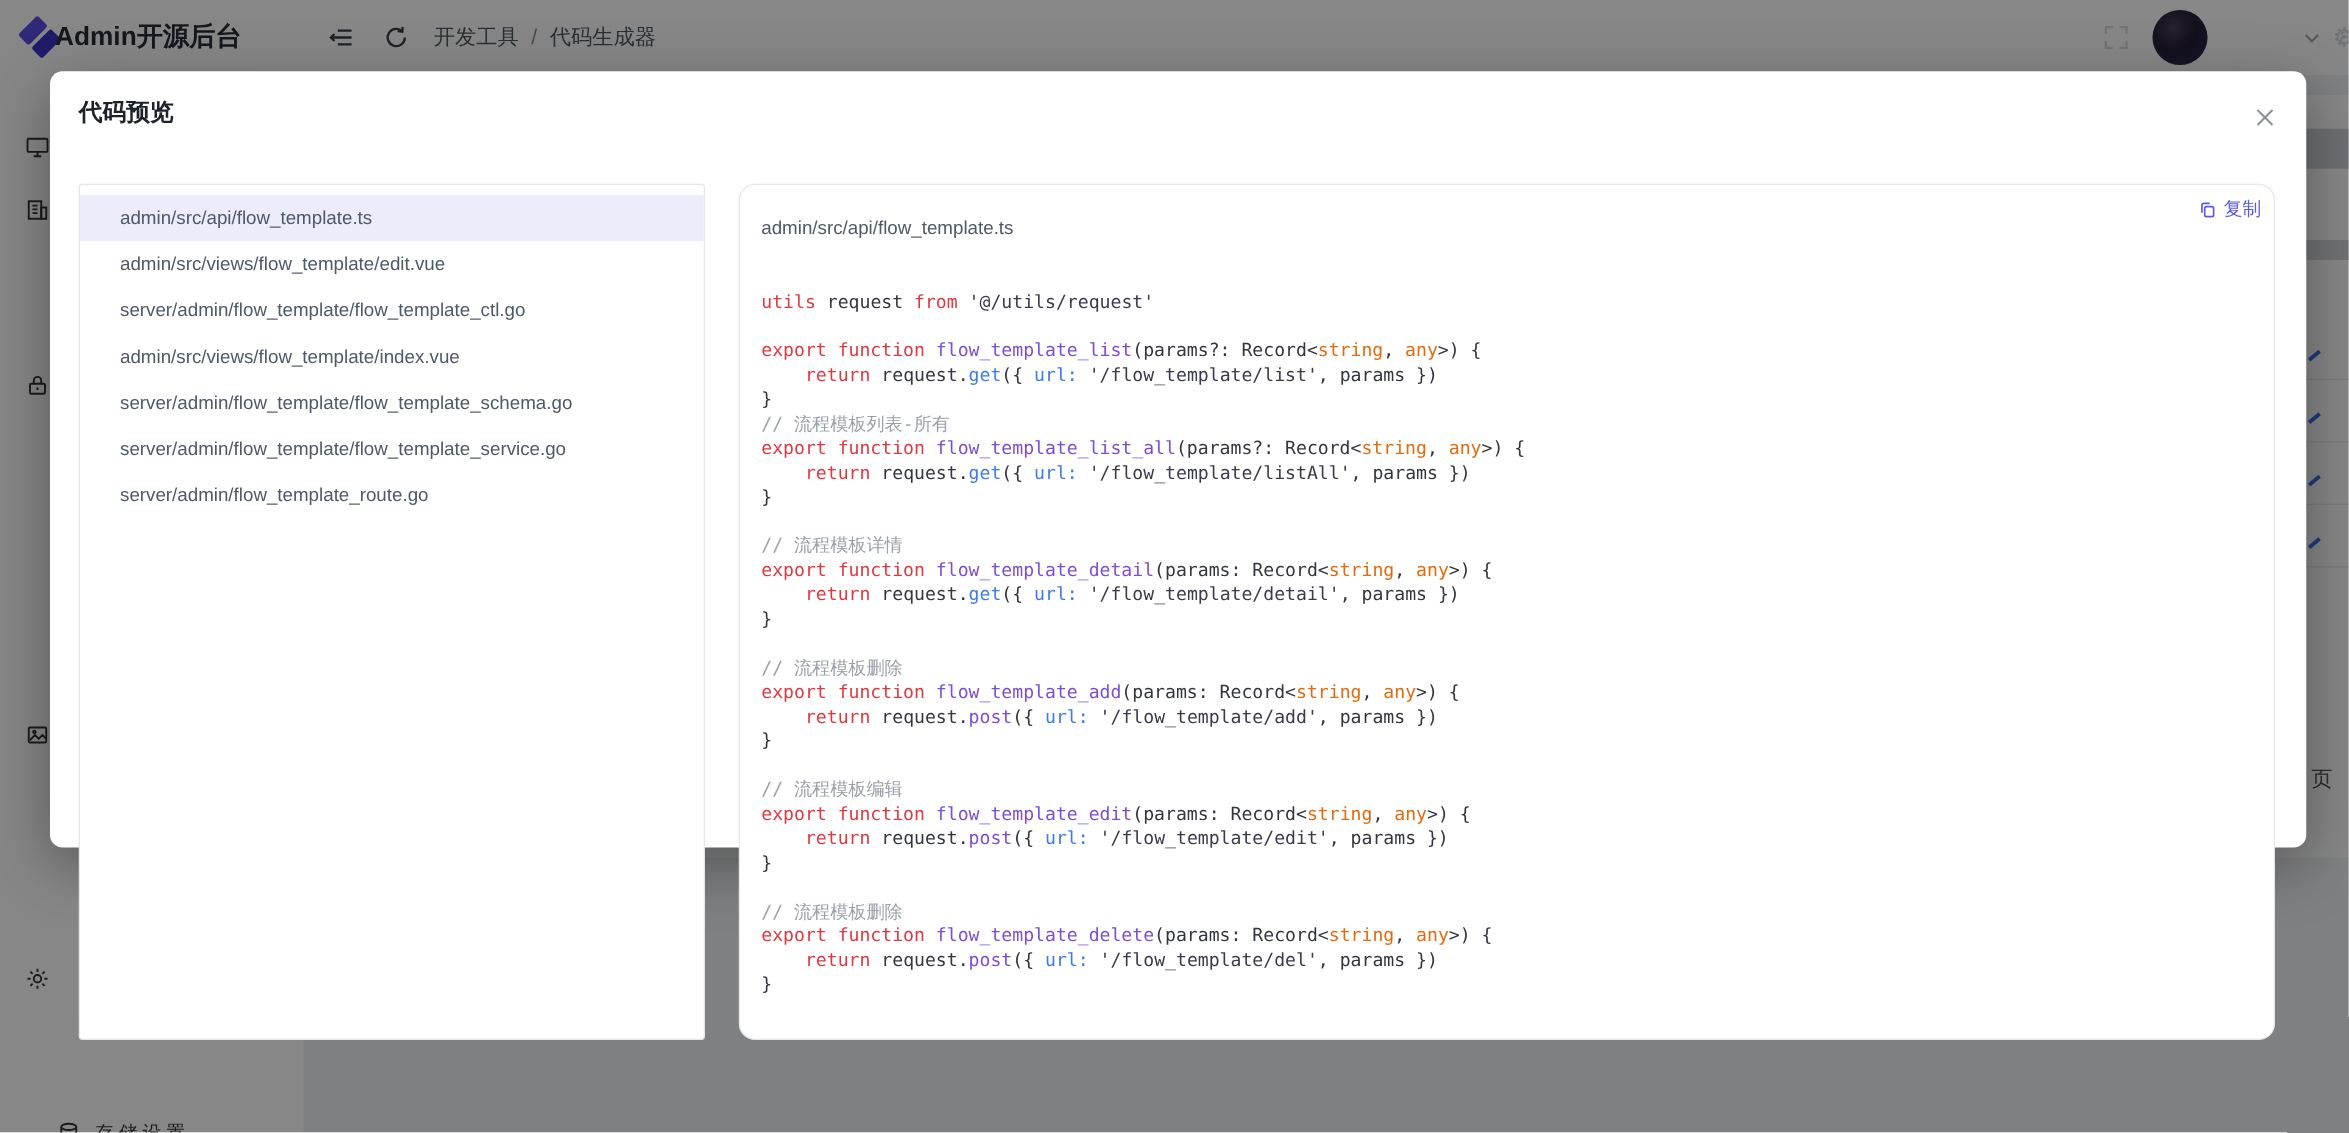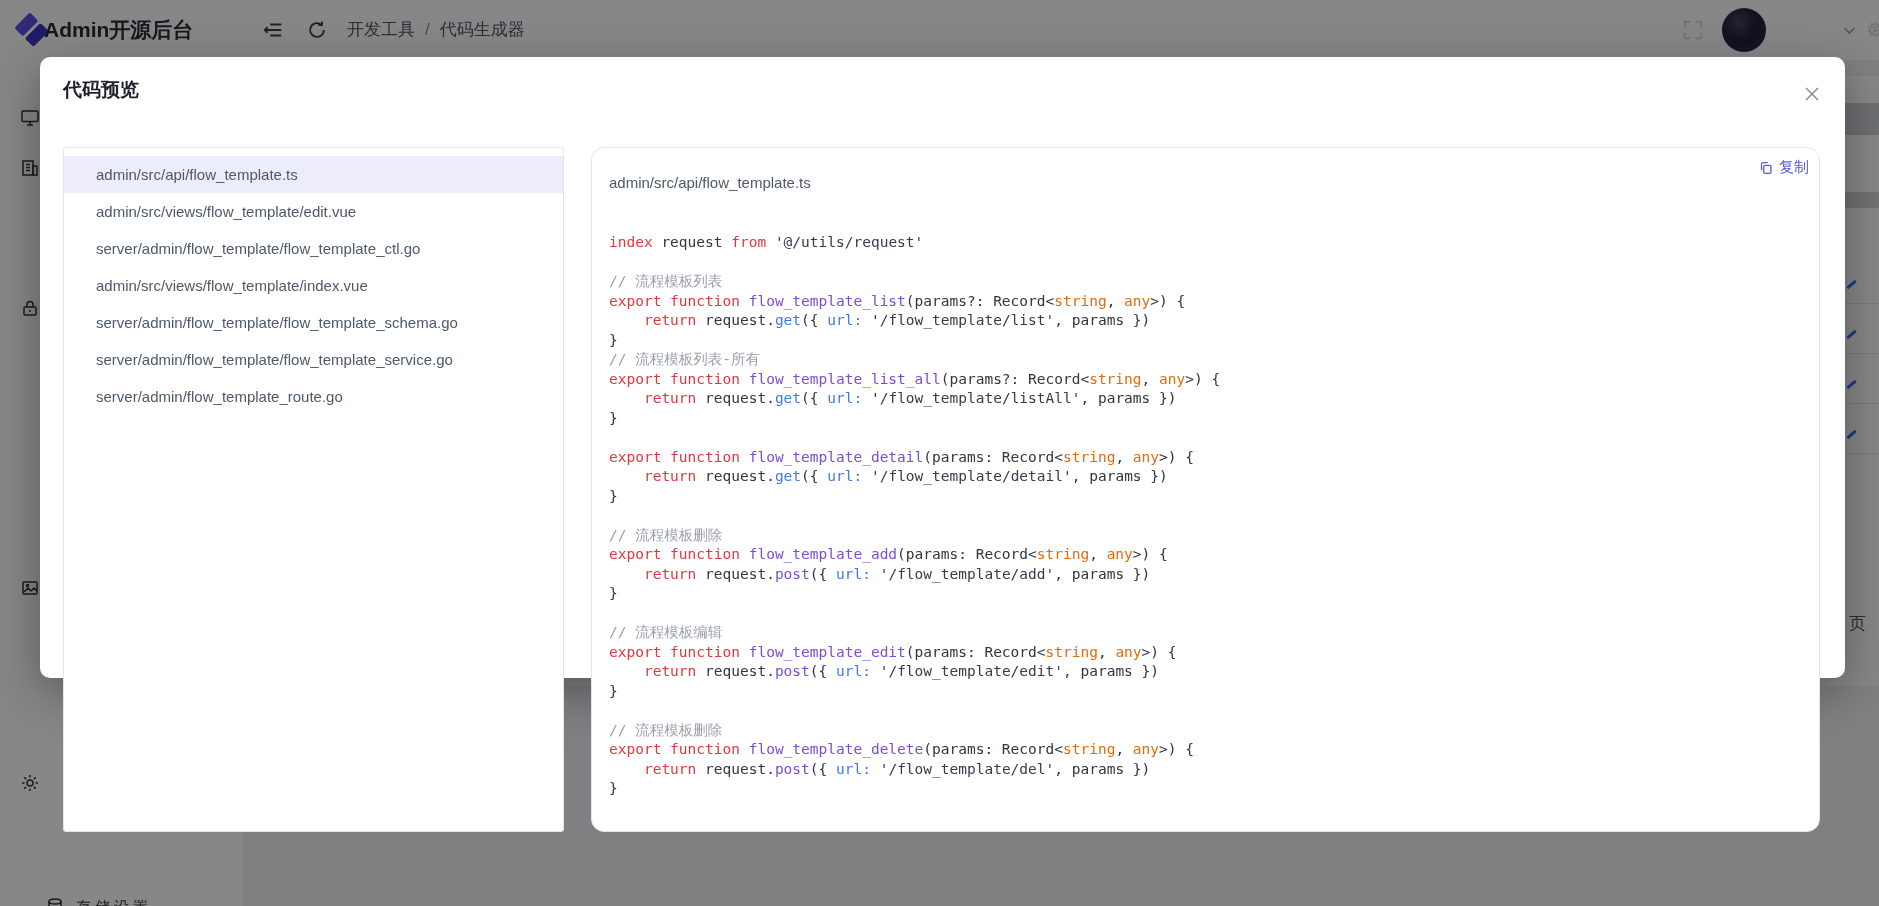--- a/index.html
+++ b/index.html
@@ -168,31 +168,31 @@
   <div class="code-panel">
     <div class="copy-btn">
       <svg viewBox="0 0 18 18" fill="none" stroke="currentColor" stroke-width="1.5">
         <rect x="6.5" y="6" width="8" height="9" rx="1.5"></rect>
         <path d="M4 11.5v-7A1.5 1.5 0 0 1 5.5 3H11"></path>
       </svg>
       <span>复制</span>
     </div>
     <div class="code-title">admin/src/api/flow_template.ts</div>
     <div class="code-area" id="code-area">
-        <div class="code-line"><span class="tok-kw">index</span><span class="tok-pl"> request </span><span class="tok-kw">from</span><span class="tok-pl"> </span><span class="tok-str">'@/utils/request'</span></div>
-        <div class="code-line">&nbsp;</div>
-        <div class="code-line"><span class="tok-cm">// 流程模板列表</span></div>
+        <div class="code-line"><span class="tok-kw">utils</span><span class="tok-pl"> request </span><span class="tok-kw">from</span><span class="tok-pl"> </span><span class="tok-str">'@/utils/request'</span></div>
+        <div class="code-line">&nbsp;</div>
         <div class="code-line"><span class="tok-kw">export function</span><span class="tok-pl"> </span><span class="tok-fn">flow_template_list</span><span class="tok-pl">(params?: Record&lt;</span><span class="tok-type">string</span><span class="tok-pl">, </span><span class="tok-type">any</span><span class="tok-pl">&gt;) {</span></div>
         <div class="code-line"><span class="tok-pl">    </span><span class="tok-kw">return</span><span class="tok-pl"> request.</span><span class="tok-blue">get</span><span class="tok-pl">({ </span><span class="tok-blue">url:</span><span class="tok-pl"> </span><span class="tok-str">'/flow_template/list'</span><span class="tok-pl">, params })</span></div>
         <div class="code-line"><span class="tok-pl">}</span></div>
         <div class="code-line"><span class="tok-cm">// 流程模板列表-所有</span></div>
         <div class="code-line"><span class="tok-kw">export function</span><span class="tok-pl"> </span><span class="tok-fn">flow_template_list_all</span><span class="tok-pl">(params?: Record&lt;</span><span class="tok-type">string</span><span class="tok-pl">, </span><span class="tok-type">any</span><span class="tok-pl">&gt;) {</span></div>
         <div class="code-line"><span class="tok-pl">    </span><span class="tok-kw">return</span><span class="tok-pl"> request.</span><span class="tok-blue">get</span><span class="tok-pl">({ </span><span class="tok-blue">url:</span><span class="tok-pl"> </span><span class="tok-str">'/flow_template/listAll'</span><span class="tok-pl">, params })</span></div>
         <div class="code-line"><span class="tok-pl">}</span></div>
         <div class="code-line">&nbsp;</div>
+        <div class="code-line"><span class="tok-cm">// 流程模板详情</span></div>
         <div class="code-line"><span class="tok-kw">export function</span><span class="tok-pl"> </span><span class="tok-fn">flow_template_detail</span><span class="tok-pl">(params: Record&lt;</span><span class="tok-type">string</span><span class="tok-pl">, </span><span class="tok-type">any</span><span class="tok-pl">&gt;) {</span></div>
         <div class="code-line"><span class="tok-pl">    </span><span class="tok-kw">return</span><span class="tok-pl"> request.</span><span class="tok-blue">get</span><span class="tok-pl">({ </span><span class="tok-blue">url:</span><span class="tok-pl"> </span><span class="tok-str">'/flow_template/detail'</span><span class="tok-pl">, params })</span></div>
         <div class="code-line"><span class="tok-pl">}</span></div>
         <div class="code-line">&nbsp;</div>
         <div class="code-line"><span class="tok-cm">// 流程模板删除</span></div>
         <div class="code-line"><span class="tok-kw">export function</span><span class="tok-pl"> </span><span class="tok-fn">flow_template_add</span><span class="tok-pl">(params: Record&lt;</span><span class="tok-type">string</span><span class="tok-pl">, </span><span class="tok-type">any</span><span class="tok-pl">&gt;) {</span></div>
         <div class="code-line"><span class="tok-pl">    </span><span class="tok-kw">return</span><span class="tok-pl"> request.</span><span class="tok-fn">post</span><span class="tok-pl">({ </span><span class="tok-blue">url:</span><span class="tok-pl"> </span><span class="tok-str">'/flow_template/add'</span><span class="tok-pl">, params })</span></div>
         <div class="code-line"><span class="tok-pl">}</span></div>
         <div class="code-line">&nbsp;</div>
         <div class="code-line"><span class="tok-cm">// 流程模板编辑</span></div>

